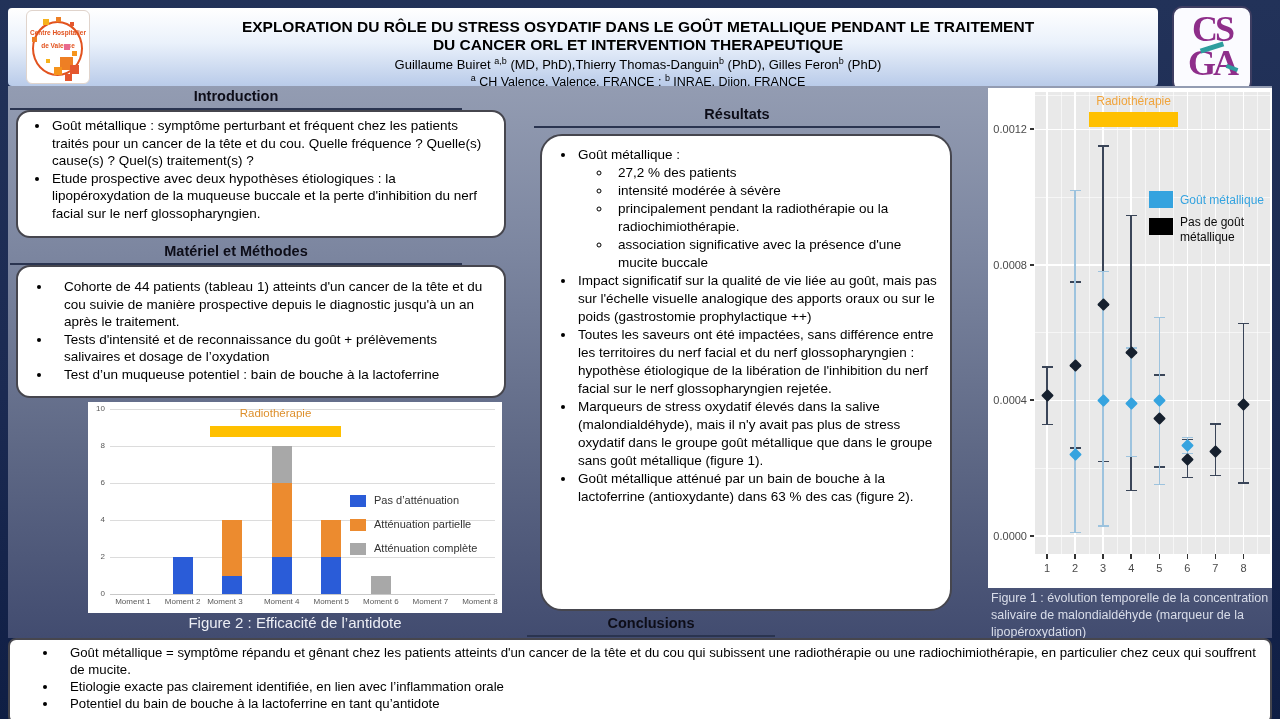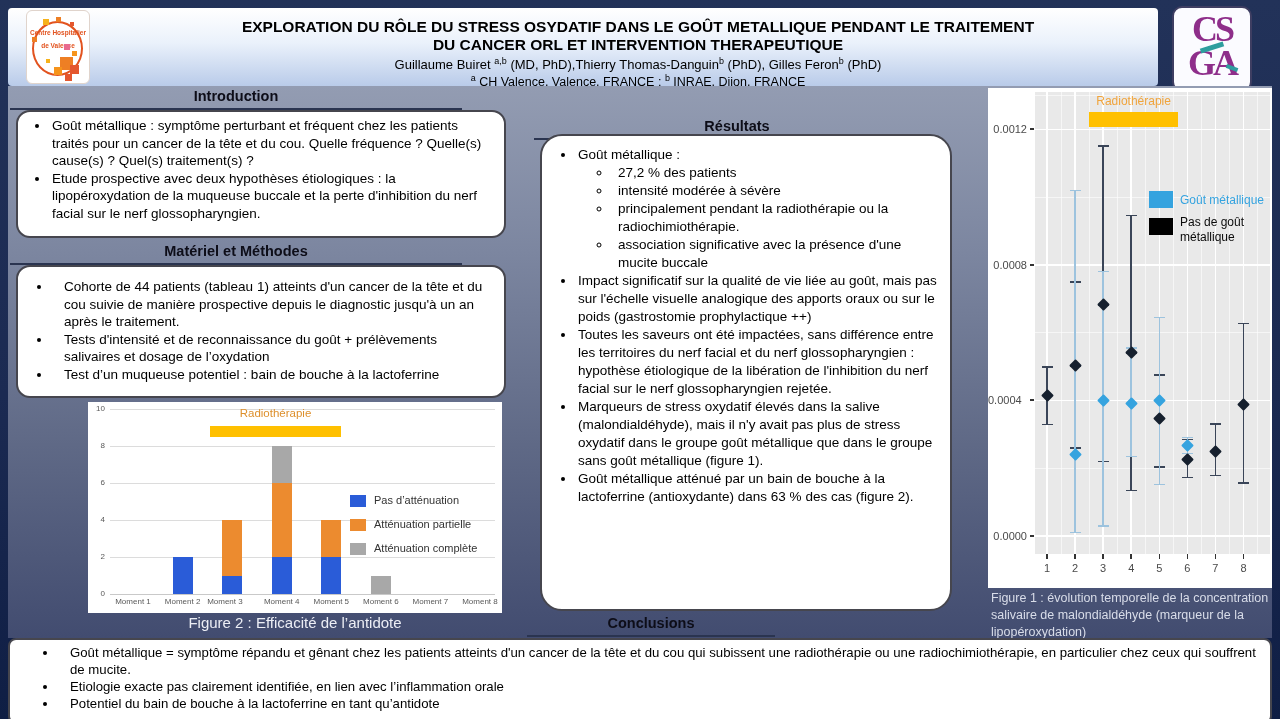--- a/index.html
+++ b/index.html
@@ -22,21 +22,21 @@
         border-radius:10px;border:2px solid #3E3E62;overflow:hidden}
   .csga-row{position:absolute;width:76px;text-align:center;font-family:"Liberation Serif",serif;
         font-weight:bold;font-size:36px;line-height:34px;color:#8E2E8A;letter-spacing:-3px}
   .csga-accent{position:absolute;background:#2E9E9E}
   .main-panel{position:absolute;left:8px;top:86px;width:1264px;height:552px;
         background:linear-gradient(180deg,#939CB2 0%,#7C86A0 30%,#5F6986 65%,#424C70 100%)}
   .sec-h{position:absolute;font-size:14.5px;font-weight:bold;color:#0D0D18;text-align:center;
         border-bottom:2px solid #2A3450;padding-bottom:3px;height:17px}
   #h-intro{left:10px;top:88px;width:452px}
   #h-methods{left:10px;top:243px;width:452px}
-  #h-results{left:534px;top:118px;width:406px}
+  #h-results{left:534px;top:106px;width:406px}
   #h-concl{left:527px;top:615px;width:248px}
   .wbox{position:absolute;background:#fff;border:2px solid #46464E;box-sizing:border-box;overflow:hidden}
   #box-intro{left:16px;top:110px;width:490px;height:128px;border-radius:14px;padding:5px 8px}
   #box-methods{left:16px;top:265px;width:490px;height:133px;border-radius:14px;padding:11px 8px}
   #box-results{left:540px;top:134px;width:412px;height:477px;border-radius:22px;padding:10px 8px 8px 10px}
   #box-concl{left:8px;top:638px;width:1264px;height:86px;border-radius:8px;padding:4px 12px}
   ul{margin:0}
   .blt{padding-left:24px;font-size:13.5px;line-height:17.5px;color:#000}
   .blt li{padding-left:2px}
   #box-methods .blt{padding-left:26px}
@@ -185,21 +185,21 @@
       <div style="position: absolute; left: 269.025px; top: 4px; width: 1px; height: 462px; background: rgb(255, 255, 255); opacity: 0.6;"></div>
       <div style="position: absolute; left: 47px; top: 379.744px; width: 235px; height: 1px; background: rgb(255, 255, 255); opacity: 0.6;"></div>
       <div style="position: absolute; left: 47px; top: 244.16px; width: 235px; height: 1px; background: rgb(255, 255, 255); opacity: 0.6;"></div>
       <div style="position: absolute; left: 47px; top: 108.577px; width: 235px; height: 1px; background: rgb(255, 255, 255); opacity: 0.6;"></div>
       <div style="position: absolute; left: 47px; top: 6.88958px; width: 235px; height: 1px; background: rgb(255, 255, 255); opacity: 0.6;"></div>
       <div style="position: absolute; left: 47px; top: 447.285px; width: 235px; height: 1.5px; background: rgb(255, 255, 255);"></div>
       <div style="position: absolute; left: 42px; top: 447.035px; width: 4px; height: 2px; background: rgb(51, 51, 51);"></div>
       <div style="position: absolute; left: 0px; top: 442.035px; width: 39px; text-align: right; font-size: 11px; color: rgb(74, 74, 74);">0.0000</div>
       <div style="position: absolute; left: 47px; top: 311.702px; width: 235px; height: 1.5px; background: rgb(255, 255, 255);"></div>
       <div style="position: absolute; left: 42px; top: 311.452px; width: 4px; height: 2px; background: rgb(51, 51, 51);"></div>
-      <div style="position: absolute; left: 0px; top: 306.452px; width: 39px; text-align: left; font-size: 11px; color: rgb(74, 74, 74);">0.0004</div>
+      <div style="position: absolute; left: 0px; top: 306.452px; width: 39px; text-align: right; font-size: 11px; color: rgb(74, 74, 74);">0.0004</div>
       <div style="position: absolute; left: 47px; top: 176.119px; width: 235px; height: 1.5px; background: rgb(255, 255, 255);"></div>
       <div style="position: absolute; left: 42px; top: 175.869px; width: 4px; height: 2px; background: rgb(51, 51, 51);"></div>
       <div style="position: absolute; left: 0px; top: 170.869px; width: 39px; text-align: right; font-size: 11px; color: rgb(74, 74, 74);">0.0008</div>
       <div style="position: absolute; left: 47px; top: 40.5354px; width: 235px; height: 1.5px; background: rgb(255, 255, 255);"></div>
       <div style="position: absolute; left: 42px; top: 40.2854px; width: 4px; height: 2px; background: rgb(51, 51, 51);"></div>
       <div style="position: absolute; left: 0px; top: 35.2854px; width: 39px; text-align: right; font-size: 11px; color: rgb(74, 74, 74);">0.0012</div>
       <div style="position: absolute; left: 58.25px; top: 466px; width: 1.5px; height: 5px; background: rgb(51, 51, 51);"></div>
       <div style="position: absolute; left: 49px; top: 474px; width: 20px; text-align: center; font-size: 11px; color: rgb(74, 74, 74);">1</div>
       <div style="position: absolute; left: 86.32px; top: 466px; width: 1.5px; height: 5px; background: rgb(51, 51, 51);"></div>
       <div style="position: absolute; left: 77.07px; top: 474px; width: 20px; text-align: center; font-size: 11px; color: rgb(74, 74, 74);">2</div>

